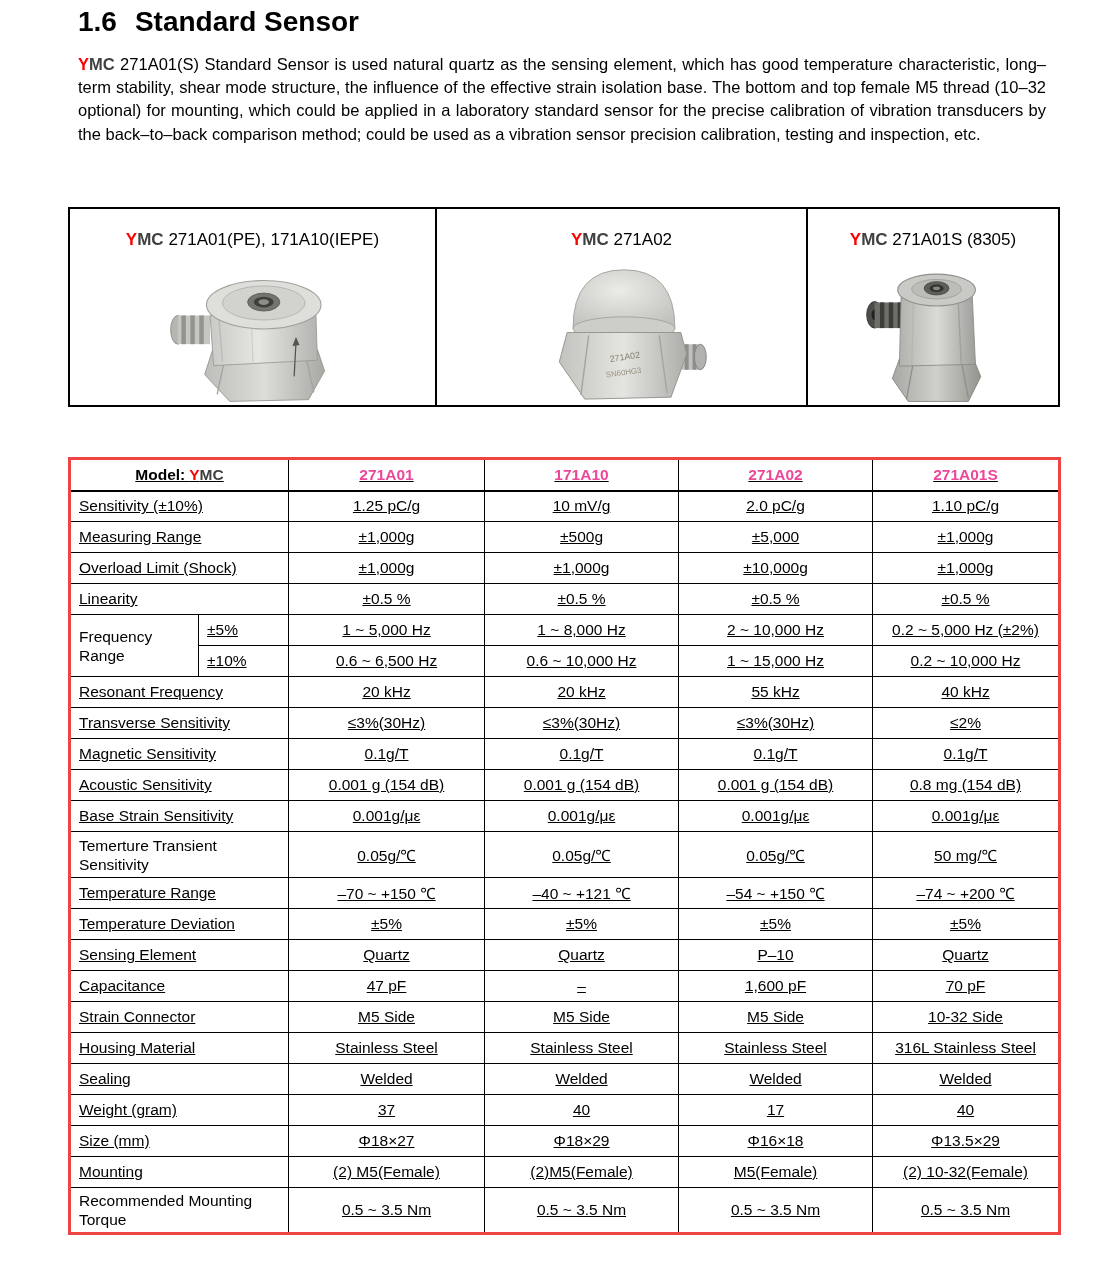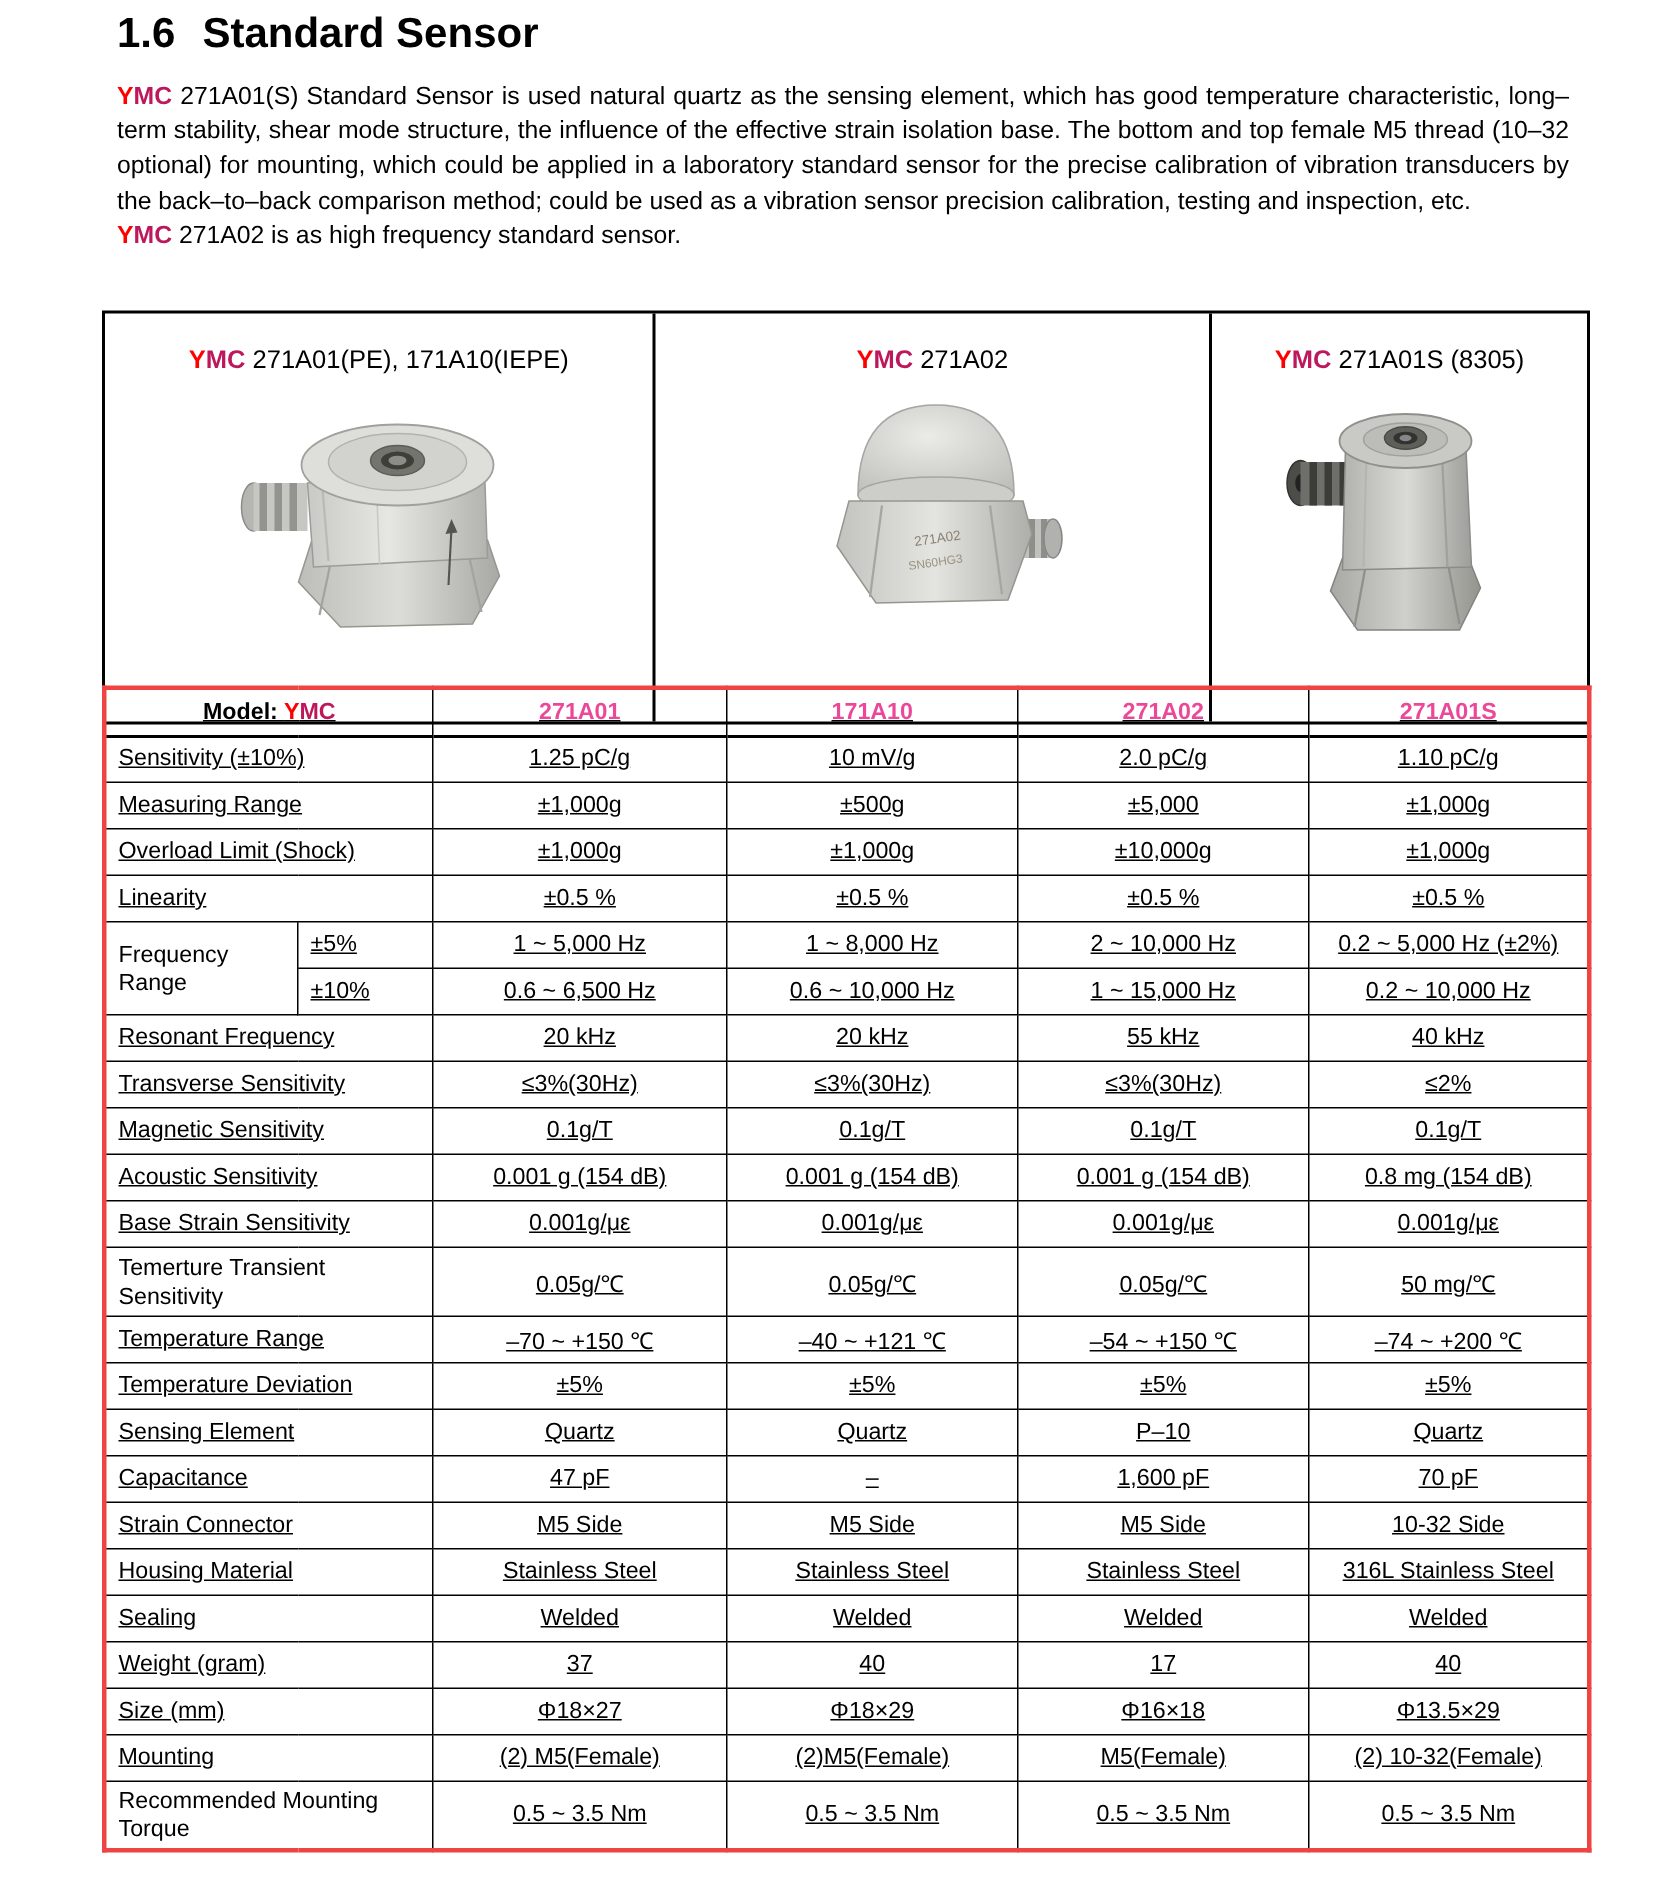--- a/index.html
+++ b/index.html
@@ -9,24 +9,24 @@
 
   
   .heading { position:absolute; left:78px; top:6px; font-size:28px; font-weight:bold; }
   .heading .num { margin-right:18px; }
 
   
   .intro { position:absolute; left:78px; top:53px; width:968px;
            font-size:16.5px; line-height:23.2px; }
   .intro p.just { text-align:justify; }
   .by { color:#ff0000; font-weight:bold; }
-  .bm { color:#be185d; font-weight:bold; }
-
-  
-  .gallery { position:absolute; left:68px; top:207px; width:992px; height:276px;
+  .bm { color:#404040; font-weight:bold; }
+
+  
+  .gallery { position:absolute; left:68px; top:207px; width:992px; height:200px;
              border:2px solid #000; display:flex; }
   .gcell { height:100%; display:flex; flex-direction:column; align-items:center; }
   .gcell1 { width:367px; border-right:2px solid #000; }
   .gcell2 { width:371px; border-right:2px solid #000; }
   .gcell3 { width:250px; }
   .caption { margin-top:21px; font-size:17px; white-space:nowrap; }
   .sensor-img { margin-top:10px; }
 
   
   table.spec { position:absolute; left:68px; top:457px; width:990px;
@@ -51,21 +51,20 @@
 <body>
 
 <div class="page">
 
   <div class="heading">
     <span class="num">1.6</span><span>Standard Sensor</span>
   </div>
 
   <div class="intro">
     <p class="just"><span class="by">Y</span><span class="bm">MC</span><span> 271A01(S) Standard Sensor is used natural quartz as the sensing element, which has good temperature characteristic, long–term stability, shear mode structure, the influence of the effective strain isolation base. The bottom and top female M5 thread (10–32 optional) for mounting, which could be applied in a laboratory standard sensor for the precise calibration of vibration transducers by the back–to–back comparison method; could be used as a vibration sensor precision calibration, testing and inspection, etc.</span></p>
-    <p><span class="by">Y</span><span class="bm">MC</span><span> 271A02 is as high frequency standard sensor.</span></p>
   </div>
 
   <div class="gallery">
 
     <div class="gcell gcell1">
       <div class="caption"><span class="by">Y</span><span class="bm">MC</span><span> 271A01(PE), 171A10(IEPE)</span></div>
       <svg class="sensor-img" width="200" height="162" viewBox="0 0 200 162">
         <defs>
           <linearGradient id="m1" x1="0" y1="0" x2="1" y2="0">
             <stop offset="0" stop-color="#c9c9c5"></stop>

